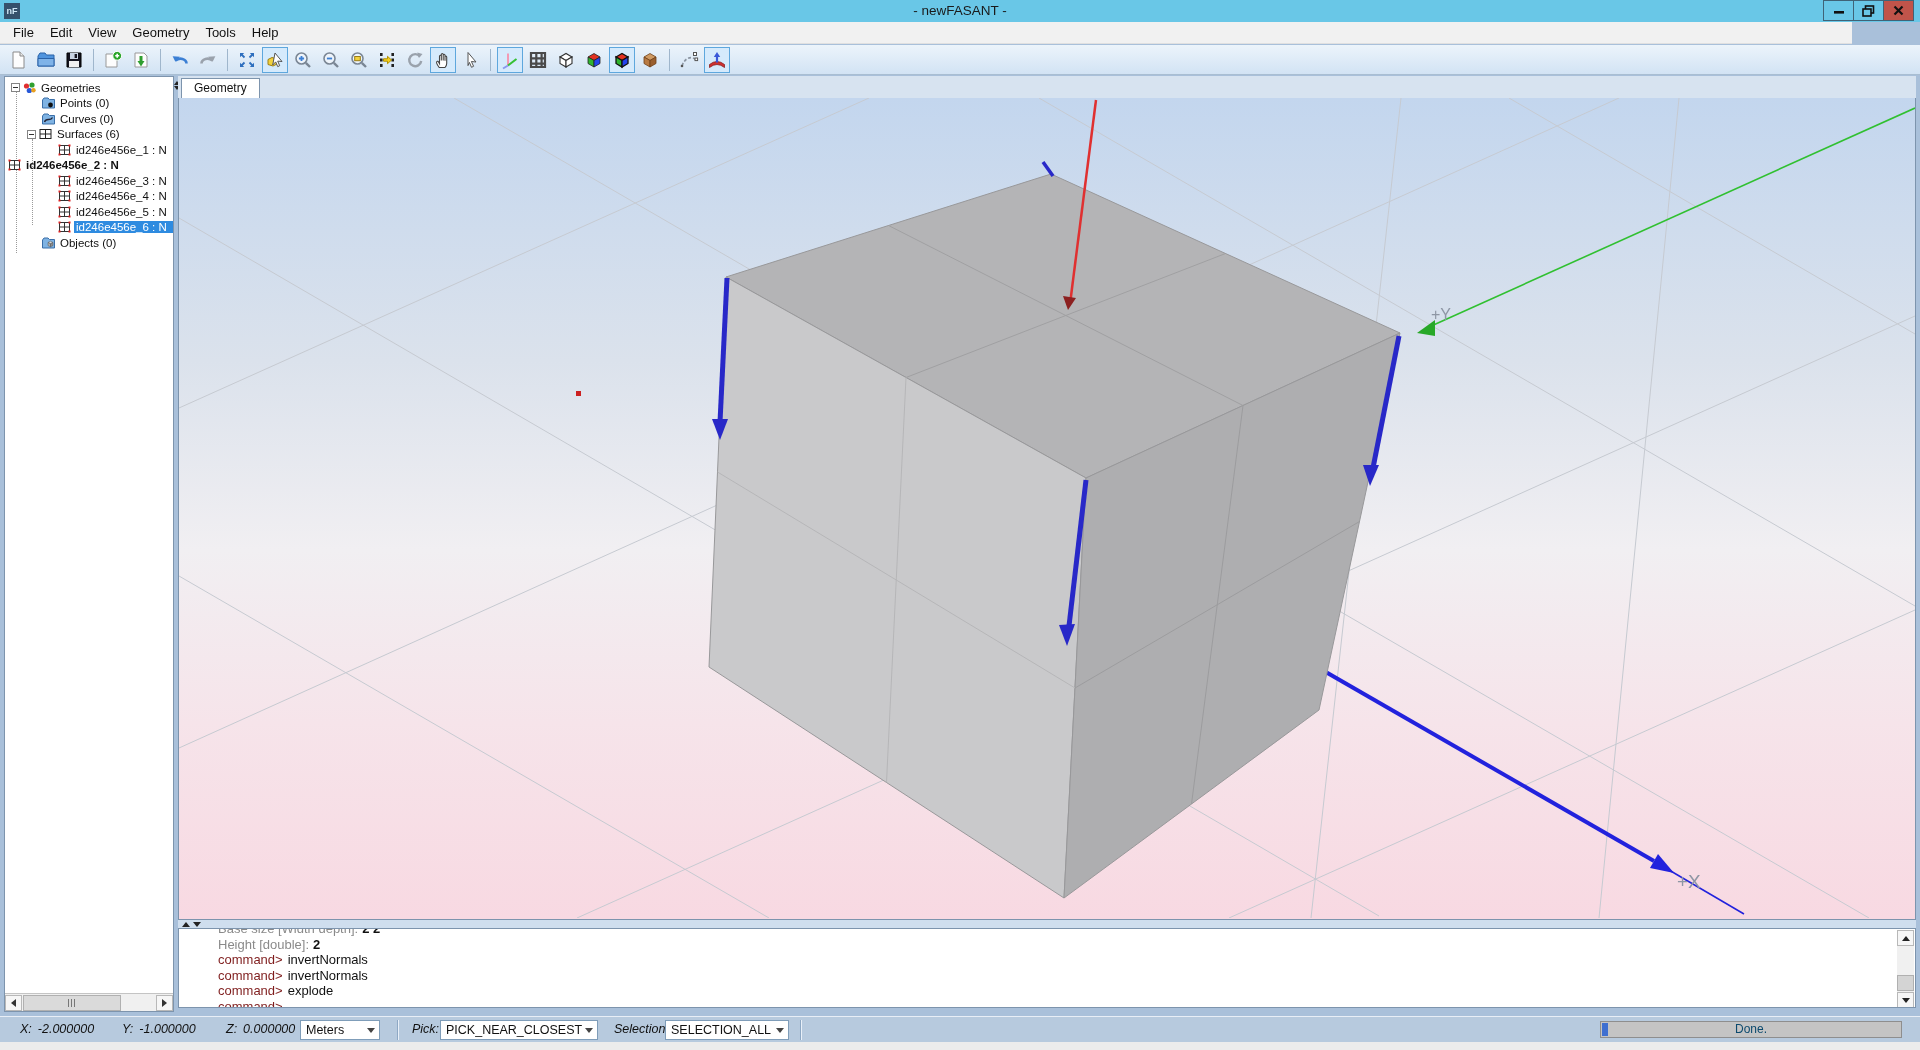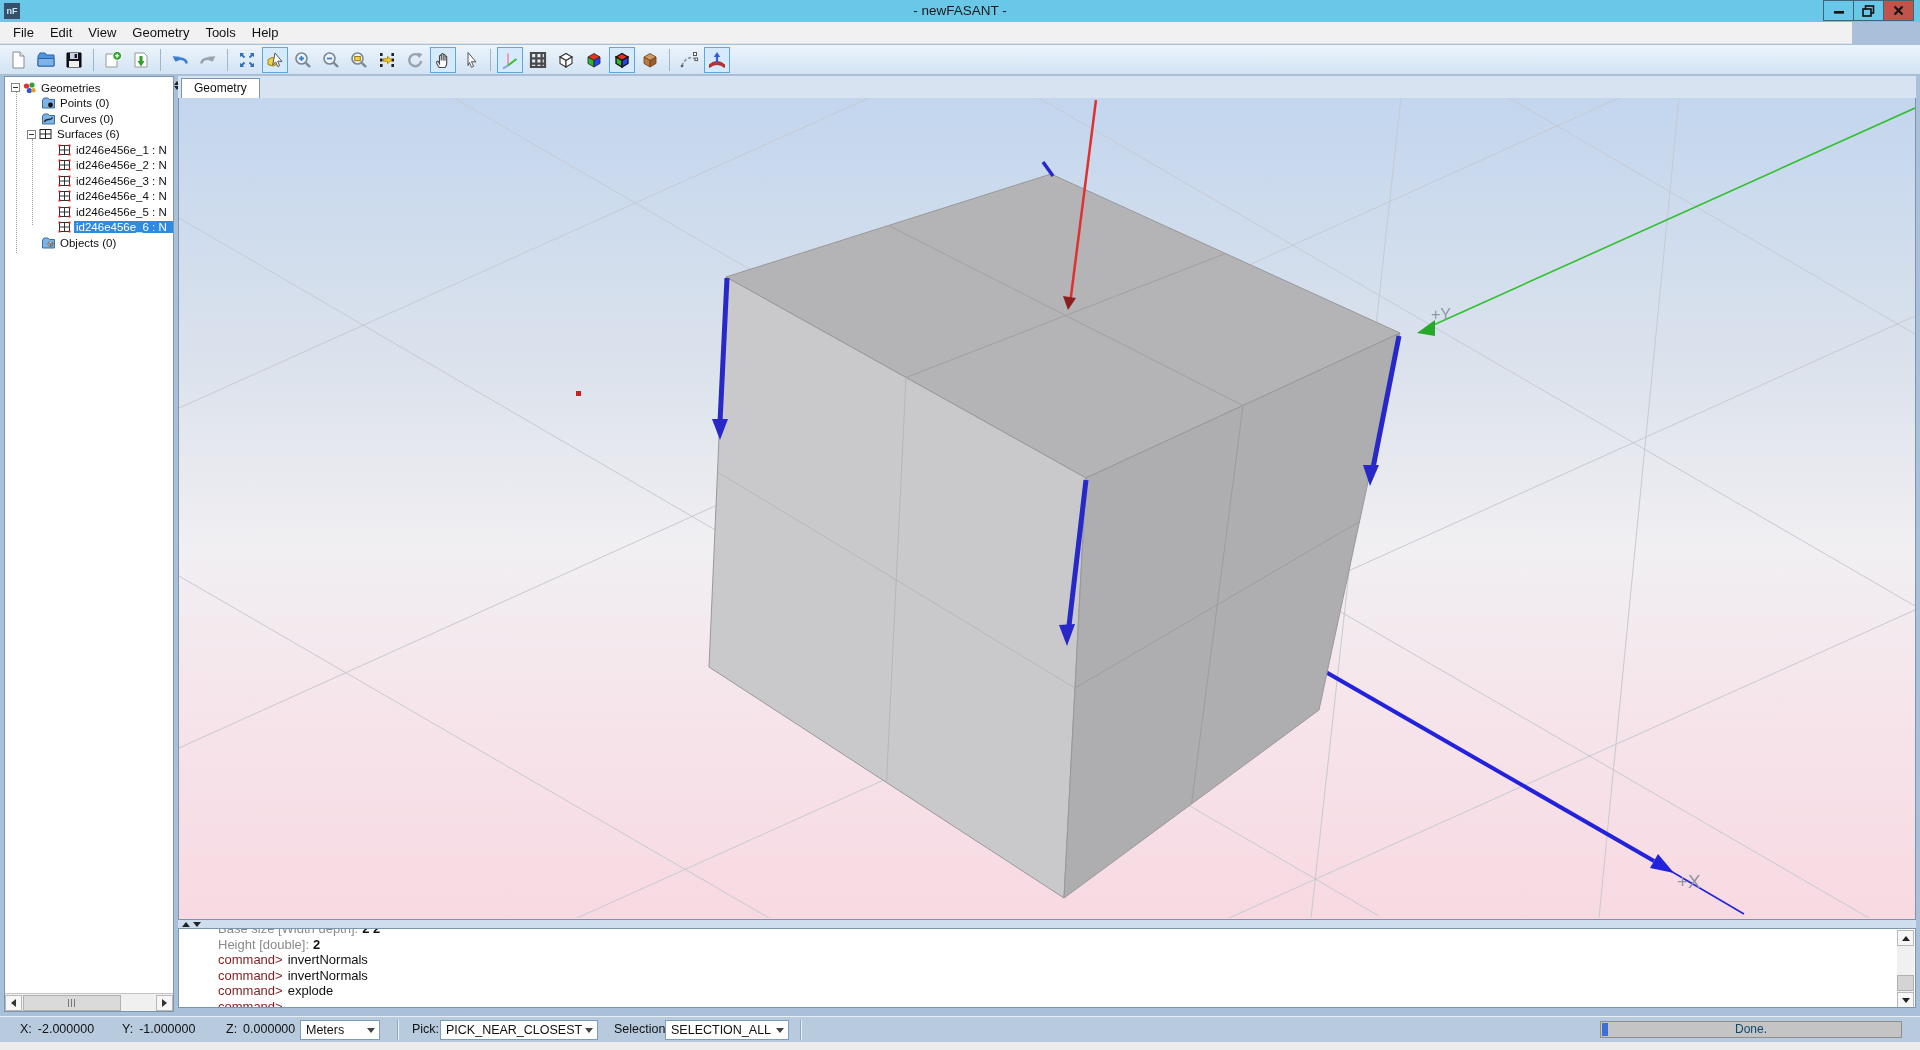--- a/index.html
+++ b/index.html
@@ -82,21 +82,21 @@
   .ctext { color:#111; margin-left:5px; }
   .vscroll { position:absolute; right:1px; top:1px; width:17px; height:78px; background:#f0f0f0; }
   .vs-btn { position:absolute; left:0; width:17px; height:16px; background:#f6f6f6; border:1px solid #b8b8b8;
             display:flex; align-items:center; justify-content:center; }
   .vs-btn .tri { border-left-width:4px; border-right-width:4px; border-bottom-width:5px; border-top-width:5px; }
   .vs-thumb { position:absolute; left:0; top:45px; width:17px; height:16px; background:#d4d4d4; border:1px solid #b0b0b0; }
 
   
   .statusbar { position:absolute; left:0; top:1016px; width:1920px; height:26px; background:#b7cade;
                border-top:1px solid #e8eef6; font-size:12.5px; color:#111; }
-  .sb-item { position:absolute; top:5px; }
+  .sb-item { position:absolute; top:5px;font-style:italic; }
   .sb-val { margin-left:6px; }
   .sb-select { position:absolute; top:3px; height:20px; background:#fff; border:1px solid #7f9db9;
                display:flex; align-items:center; font-size:12.5px; padding-left:5px; }
   .sb-select .chev { margin-left:auto; margin-right:4px; }
   .chev { width:0; height:0; border-left:4px solid transparent; border-right:4px solid transparent;
           border-top:5px solid #444; }
   .groove { position:absolute; top:3px; width:2px; height:20px; border-left:1px solid #8ea8c4; border-right:1px solid #e9f0f8; }
   .progress { position:absolute; left:1600px; top:4px; width:302px; height:17px; background:#c4c4c4;
               border:1px solid #8e8e8e; }
   .progress .seg { position:absolute; left:1px; top:1px; bottom:1px; width:6px; background:#3f6fd0; }
@@ -367,21 +367,21 @@
           <path d="M2 7h10M7 2.5v9" stroke="#333"></path>
           <g fill="#e02020">
             <rect x="1" y="1.5" width="2" height="2"></rect>
             <rect x="11" y="1.5" width="2" height="2"></rect>
             <rect x="1" y="10.5" width="2" height="2"></rect>
             <rect x="11" y="10.5" width="2" height="2"></rect>
           </g>
         </svg>
       <span class="lbl">id246e456e_1 : N</span>
     </div>
-    <div class="trow" style="padding-left:50px;">
+    <div class="trow" style="font-weight:bold;">
       <svg class="ticon" viewBox="0 0 14 14">
           <rect x="2" y="2.5" width="10" height="9" fill="#fff" stroke="#333"></rect>
           <path d="M2 7h10M7 2.5v9" stroke="#333"></path>
           <g fill="#e02020">
             <rect x="1" y="1.5" width="2" height="2"></rect>
             <rect x="11" y="1.5" width="2" height="2"></rect>
             <rect x="1" y="10.5" width="2" height="2"></rect>
             <rect x="11" y="10.5" width="2" height="2"></rect>
           </g>
         </svg>

